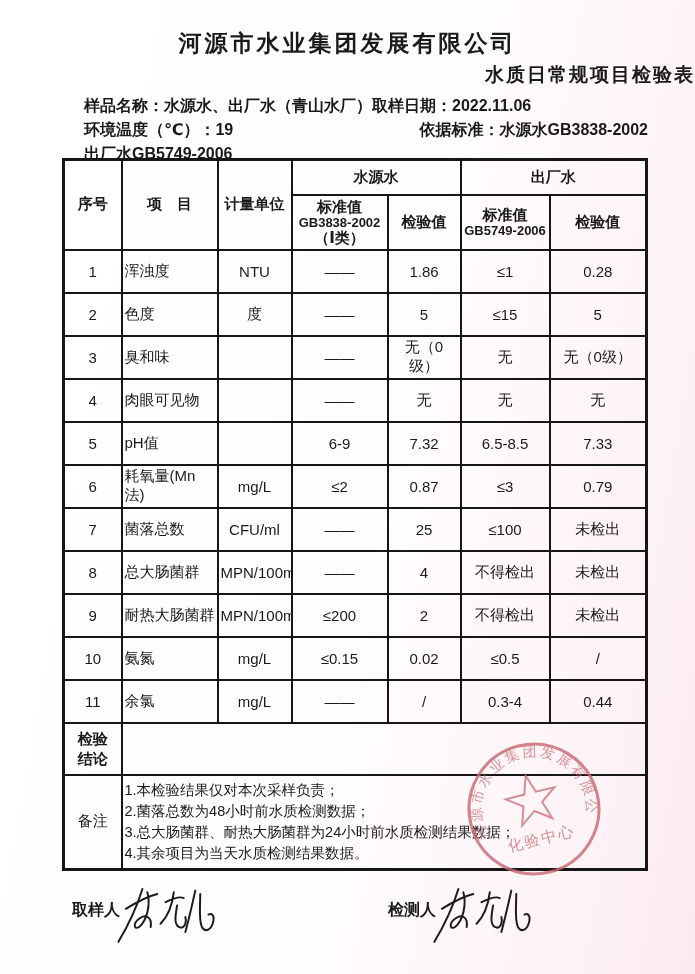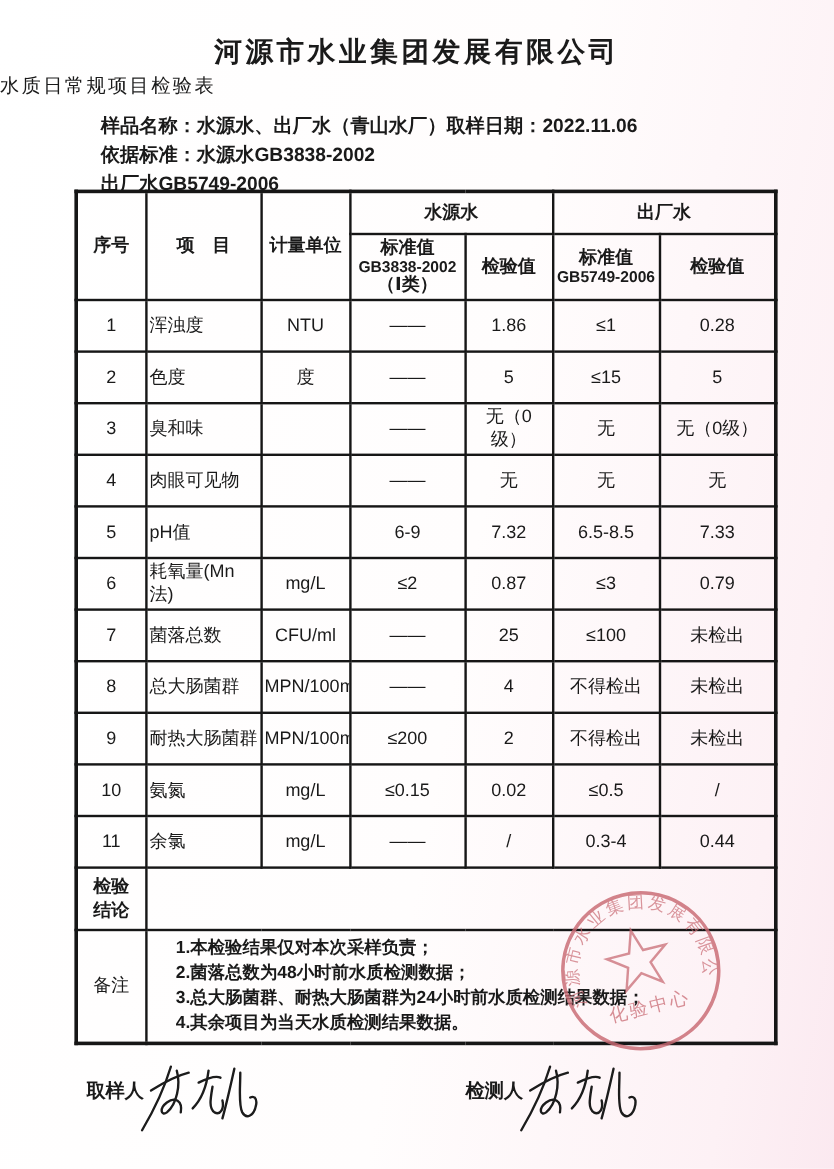--- a/index.html
+++ b/index.html
@@ -5,22 +5,22 @@
   html,body{margin:0;padding:0;}
   body{
     width:695px;height:974px;position:relative;overflow:hidden;
     font-family:"Liberation Sans","DejaVu Sans",sans-serif;
     color:#1a1a1a;
     background:linear-gradient(100deg,#ffffff 0%,#fffdfd 55%,#fdf1f5 88%,#fbe9f0 100%);
   }
   .page{position:absolute;inset:0;}
   .company{position:absolute;top:28px;left:0;width:100%;text-align:center;
     font-size:23px;font-weight:700;letter-spacing:3px;}
-  .doc-title{position:absolute;top:62px;left:0;width:100%;text-align:left;
-    font-size:16px;font-weight:400;letter-spacing:2px;}
+  .doc-title{position:absolute;top:62px;left:0;width:100%;text-align:right;
+    font-size:19px;font-weight:700;letter-spacing:2px;}
   .info{position:absolute;left:62px;top:94px;width:586px;font-size:16px;font-weight:600;}
   .info-line{display:flex;justify-content:space-between;line-height:24px;padding-left:22px;}
   .info-line .lft{white-space:nowrap;}
   .info-line .rgt{white-space:nowrap;}
   table.report{
     position:absolute;left:62px;top:158px;width:583px;
     border-collapse:collapse;table-layout:fixed;
     text-align:center;font-size:15px;
     border:3px solid #161616;background:transparent;
   }
@@ -31,21 +31,21 @@
   tr.grp{height:35px;}
   tr.sub{height:55px;}
   tbody.data tr{height:43px;}
   td.item-cell{text-align:left;padding-left:7px;}
   .std-small{font-size:13px;line-height:15px;}
   .std-line{line-height:16px;}
   tr.concl{height:52px;margin-top:36px;}
   tr.notes{height:95px;}
   .concl-label div{line-height:20px;font-weight:600;}
   .remarks-cell{text-align:left;vertical-align:middle;padding-left:8px;font-size:14.5px;}
-  .remarks-cell div{line-height:21px;font-weight:700;white-space:nowrap;margin-left:22px;}
+  .remarks-cell div{line-height:21px;font-weight:400;white-space:nowrap;}
   .sign-area{position:absolute;left:0;top:892px;width:695px;height:80px;padding-left:40px;}
   .sig-group{position:absolute;display:flex;align-items:flex-start;}
   .sig-label{font-size:16px;font-weight:600;line-height:32px;white-space:nowrap;}
   svg.signature{width:112px;height:62px;margin-left:-8px;margin-top:-10px;}
   svg.signature path{fill:none;stroke:#1c1c1c;stroke-width:2.4;stroke-linecap:round;}
   #sig1{left:72px;top:2px;}
   #sig2{left:388px;top:2px;}
   svg.seal{position:absolute;left:463px;top:738px;width:142px;height:142px;
     transform:rotate(-14deg);opacity:.82;pointer-events:none;}
 </style>
@@ -55,20 +55,21 @@
 <div class="page">
 
   <div class="company">河源市水业集团发展有限公司</div>
   <div class="doc-title">水质日常规项目检验表</div>
 
   <div class="info">
     <div class="info-line">
       <span class="lft"><span>样品名称：</span><span>水源水、出厂水（青山水厂）</span><span>取样日期：</span><span>2022.11.06</span></span>
     </div>
     <div class="info-line">
+      <span class="lft"><span>环境温度（℃）：</span><span>19</span></span>
       <span class="rgt"><span>依据标准：</span><span>水源水GB3838-2002</span></span>
     </div>
     <div class="info-line">
       <span class="rgt">出厂水GB5749-2006</span>
     </div>
   </div>
 
   <table class="report">
     <colgroup>
       <col style="width:58px">

